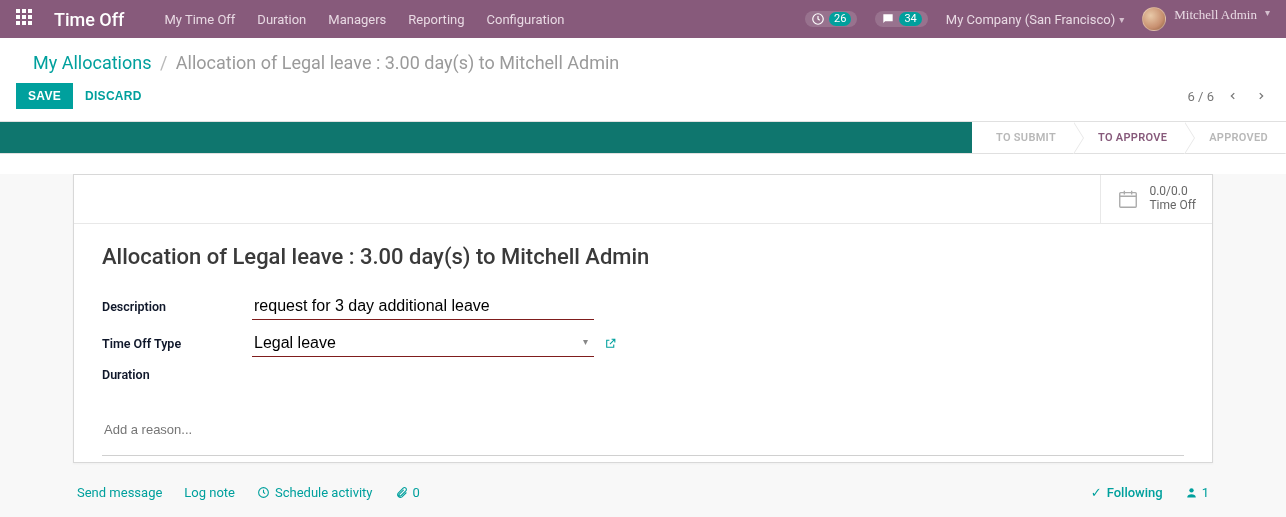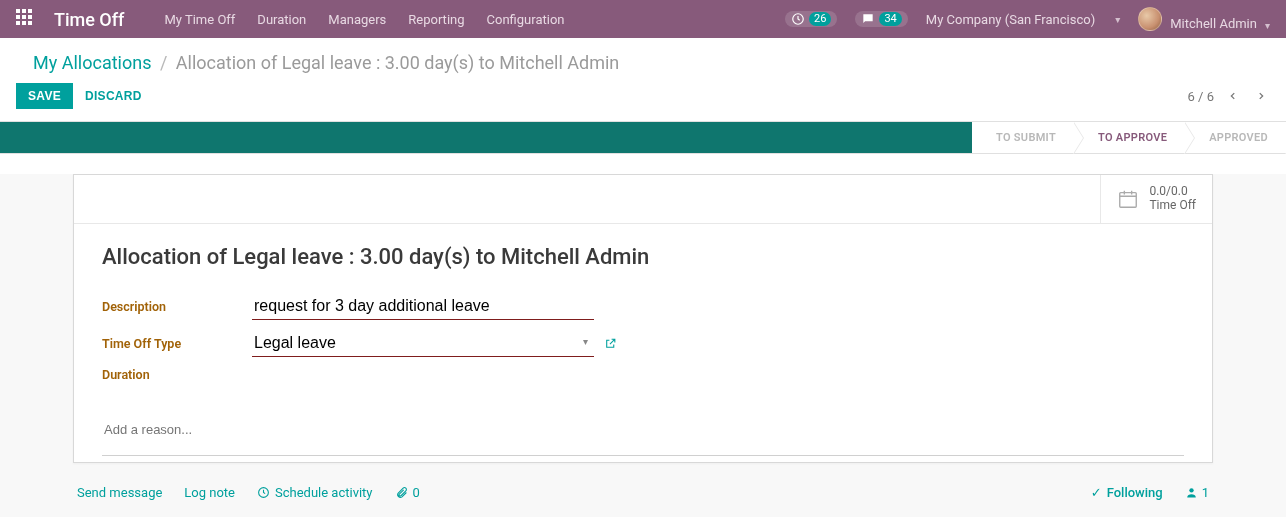--- a/index.html
+++ b/index.html
@@ -9,22 +9,22 @@
 .topbar .apps-icon { width: 20px; height: 20px; margin-right: 18px; display: grid; grid-template-columns: repeat(3,4px); grid-template-rows: repeat(3,4px); gap: 2px; cursor: pointer; }
 .topbar .apps-icon span { background: #fff; width: 4px; height: 4px; }
 .topbar .app-title { font-size: 18px; font-weight: 500; margin-right: 40px; }
 .topbar .menu { display: flex; gap: 22px; }
 .topbar .menu a { color: #e8d9e3; font-size: 13px; text-decoration: none; cursor: pointer; }
 .topbar .spacer { flex: 1; }
 .topbar .right { display: flex; align-items: center; gap: 18px; }
 .badge-pill { display: inline-flex; align-items: center; background: rgba(255,255,255,0.15); border-radius: 10px; padding: 1px 6px; gap: 4px; cursor: pointer; }
 .badge-pill .num { background: #00a09d; color: #fff; border-radius: 8px; font-size: 11px; padding: 0 5px; line-height: 14px; }
 .badge-pill .ico { color: #fff; }
-.company-switch { color: #e8d9e3; font-size: 13px; cursor: pointer; display: flex; align-items: center; gap: 20px; }
-.user { display: flex; align-items: flex-end; gap: 8px; cursor: pointer; color: #e8d9e3; }
+.company-switch { color: #e8d9e3; font-size: 13px; cursor: pointer; display: flex; align-items: center; gap: 4px; }
+.user { display: flex; align-items: flex-start; gap: 8px; cursor: pointer; color: #e8d9e3; font-family: Liberation Serif, serif; }
 .avatar { width: 24px; height: 24px; border-radius: 50%; background: radial-gradient(circle at 35% 35%, #e8c9a8, #c89070 60%, #8a5a3a); border: 1px solid rgba(255,255,255,0.3); }
 .caret { font-size: 10px; opacity: 0.8; }
 
 .breadcrumbs { padding: 14px 16px 10px; font-size: 18px; color: #9a9a9a; margin-left: 17px; }
 .breadcrumbs a { color: #00a09d; text-decoration: none; cursor: pointer; }
 .breadcrumbs .sep { margin: 0 4px; color: #b8b8b8; }
 
 .action-row { display: flex; align-items: center; padding: 0 16px 12px; }
 .btn-save { background: #00a09d; color: #fff; border: none; padding: 6px 12px; font-size: 12px; font-weight: 600; cursor: pointer; letter-spacing: 0.3px; }
 .btn-discard { background: none; border: none; color: #00a09d; font-size: 12px; font-weight: 600; padding: 6px 12px; cursor: pointer; letter-spacing: 0.3px; }
@@ -43,21 +43,21 @@
 .form-sheet-wrap { background: #f8f8f8; padding: 0 0 30px; }
 .form-sheet { max-width: 1140px; margin: 20px auto 16px; background: #fff; border: 1px solid #d8d8d8; box-shadow: 0 1px 2px rgba(0,0,0,0.04); position: relative; }
 .stat-buttons { display: flex; justify-content: flex-end; border-bottom: 1px solid #e8e8e8; }
 .stat-btn { display: flex; align-items: center; gap: 10px; padding: 10px 16px; border-left: 1px solid #e8e8e8; cursor: pointer; }
 .stat-btn .ico { color: #aaa; }
 .stat-btn .txt { display: flex; flex-direction: column; font-size: 12px; color: #666; line-height: 1.15; }
 
 .sheet-body { padding: 20px 28px 6px; }
 .rec-title { font-size: 22px; color: #3a3a3a; margin-bottom: 24px; font-weight: 500; }
 .form-grid { display: grid; grid-template-columns: 150px 1fr; row-gap: 10px; align-items: center; max-width: 640px; }
-.lbl { font-size: 12.5px; font-weight: 600; color: #a16207; }
+.lbl { font-size: 12.5px; font-weight: 600; color: #0f172a; }
 .fld { display: flex; align-items: center; gap: 10px; }
 .underline-input { width: 342px; border: none; border-bottom: 1px solid #7f1d1d; padding: 4px 2px; font-size: 16px; background: transparent; outline: none; }
 .underline-input.short { width: 155px; }
 .select-wrap { position: relative; width: 342px; }
 .select-wrap .sel-caret { position: absolute; right: 6px; top: 6px; font-size: 10px; color: #888; pointer-events:none; }
 .ext-icon { color: #00a09d; cursor: pointer; font-size: 13px; }
 .unit { font-size: 13px; color: #4a4a4a; margin-left: 6px; }
 
 .reason-area { margin: 30px 0 0; }
 .reason-input { width: 100%; border: none; border-bottom: 1px solid #d0d0d0; padding: 10px 2px 18px; font-size: 13px; color: #aaa; background: transparent; outline: none; }

